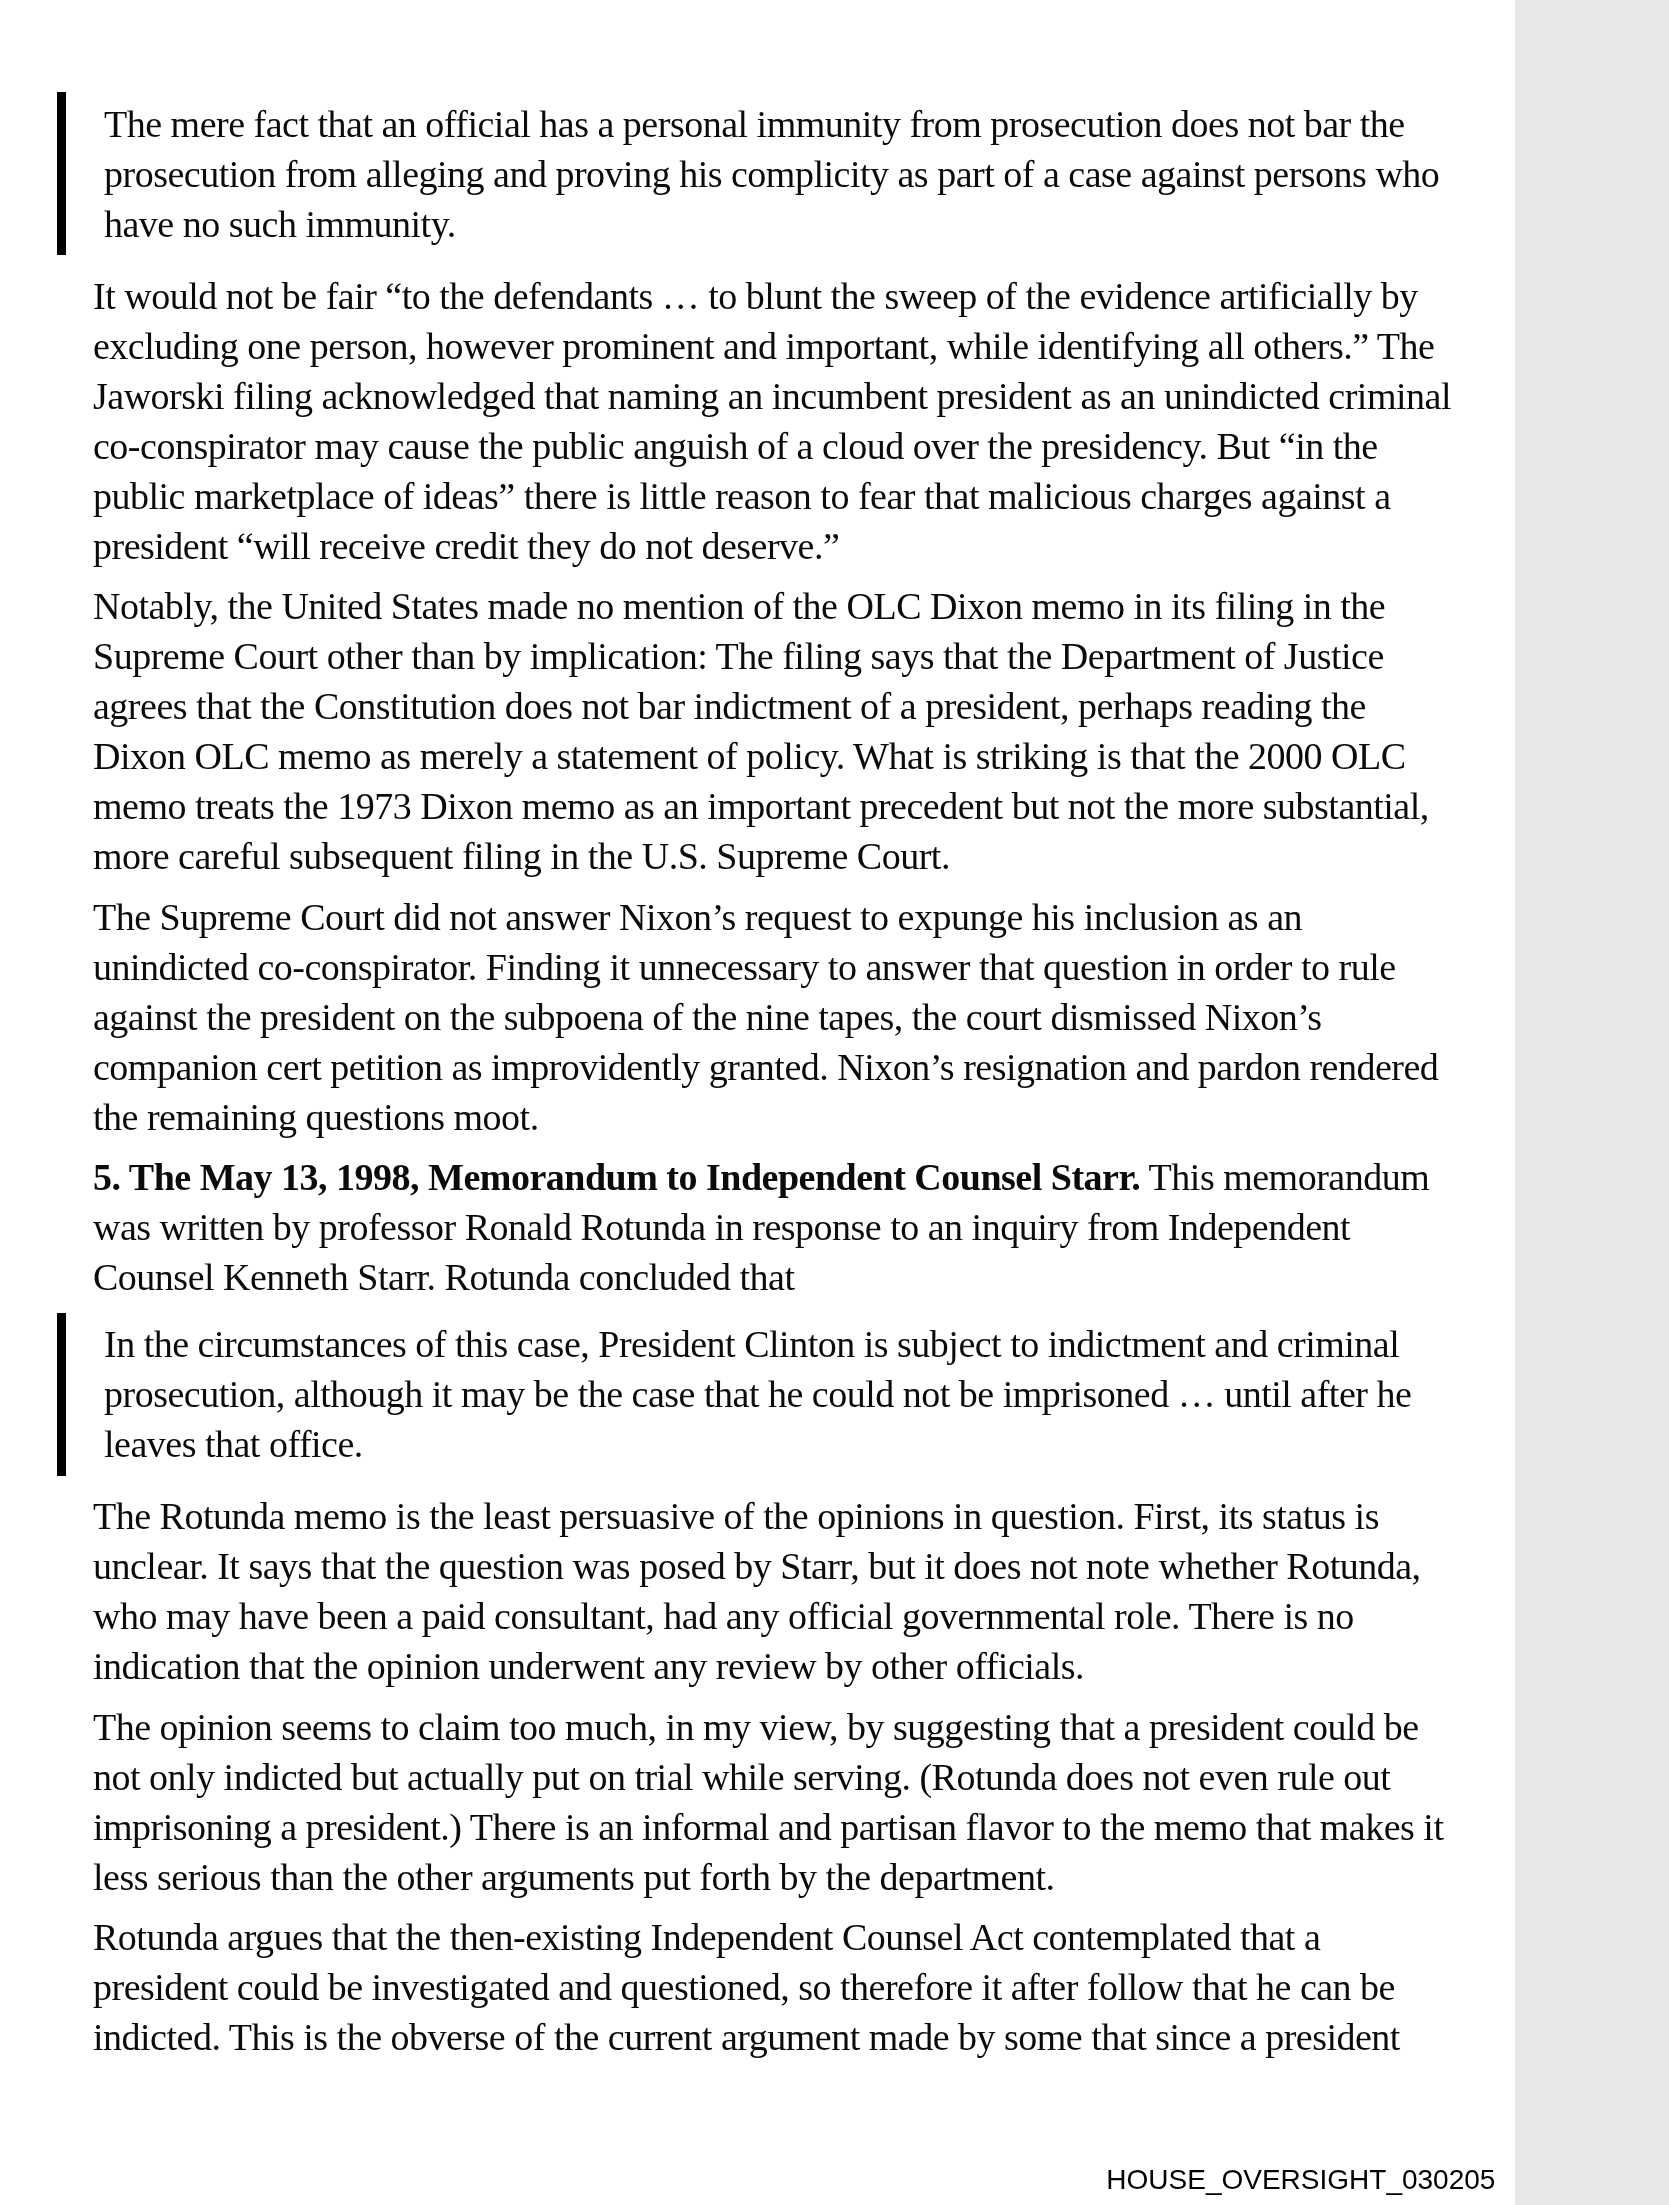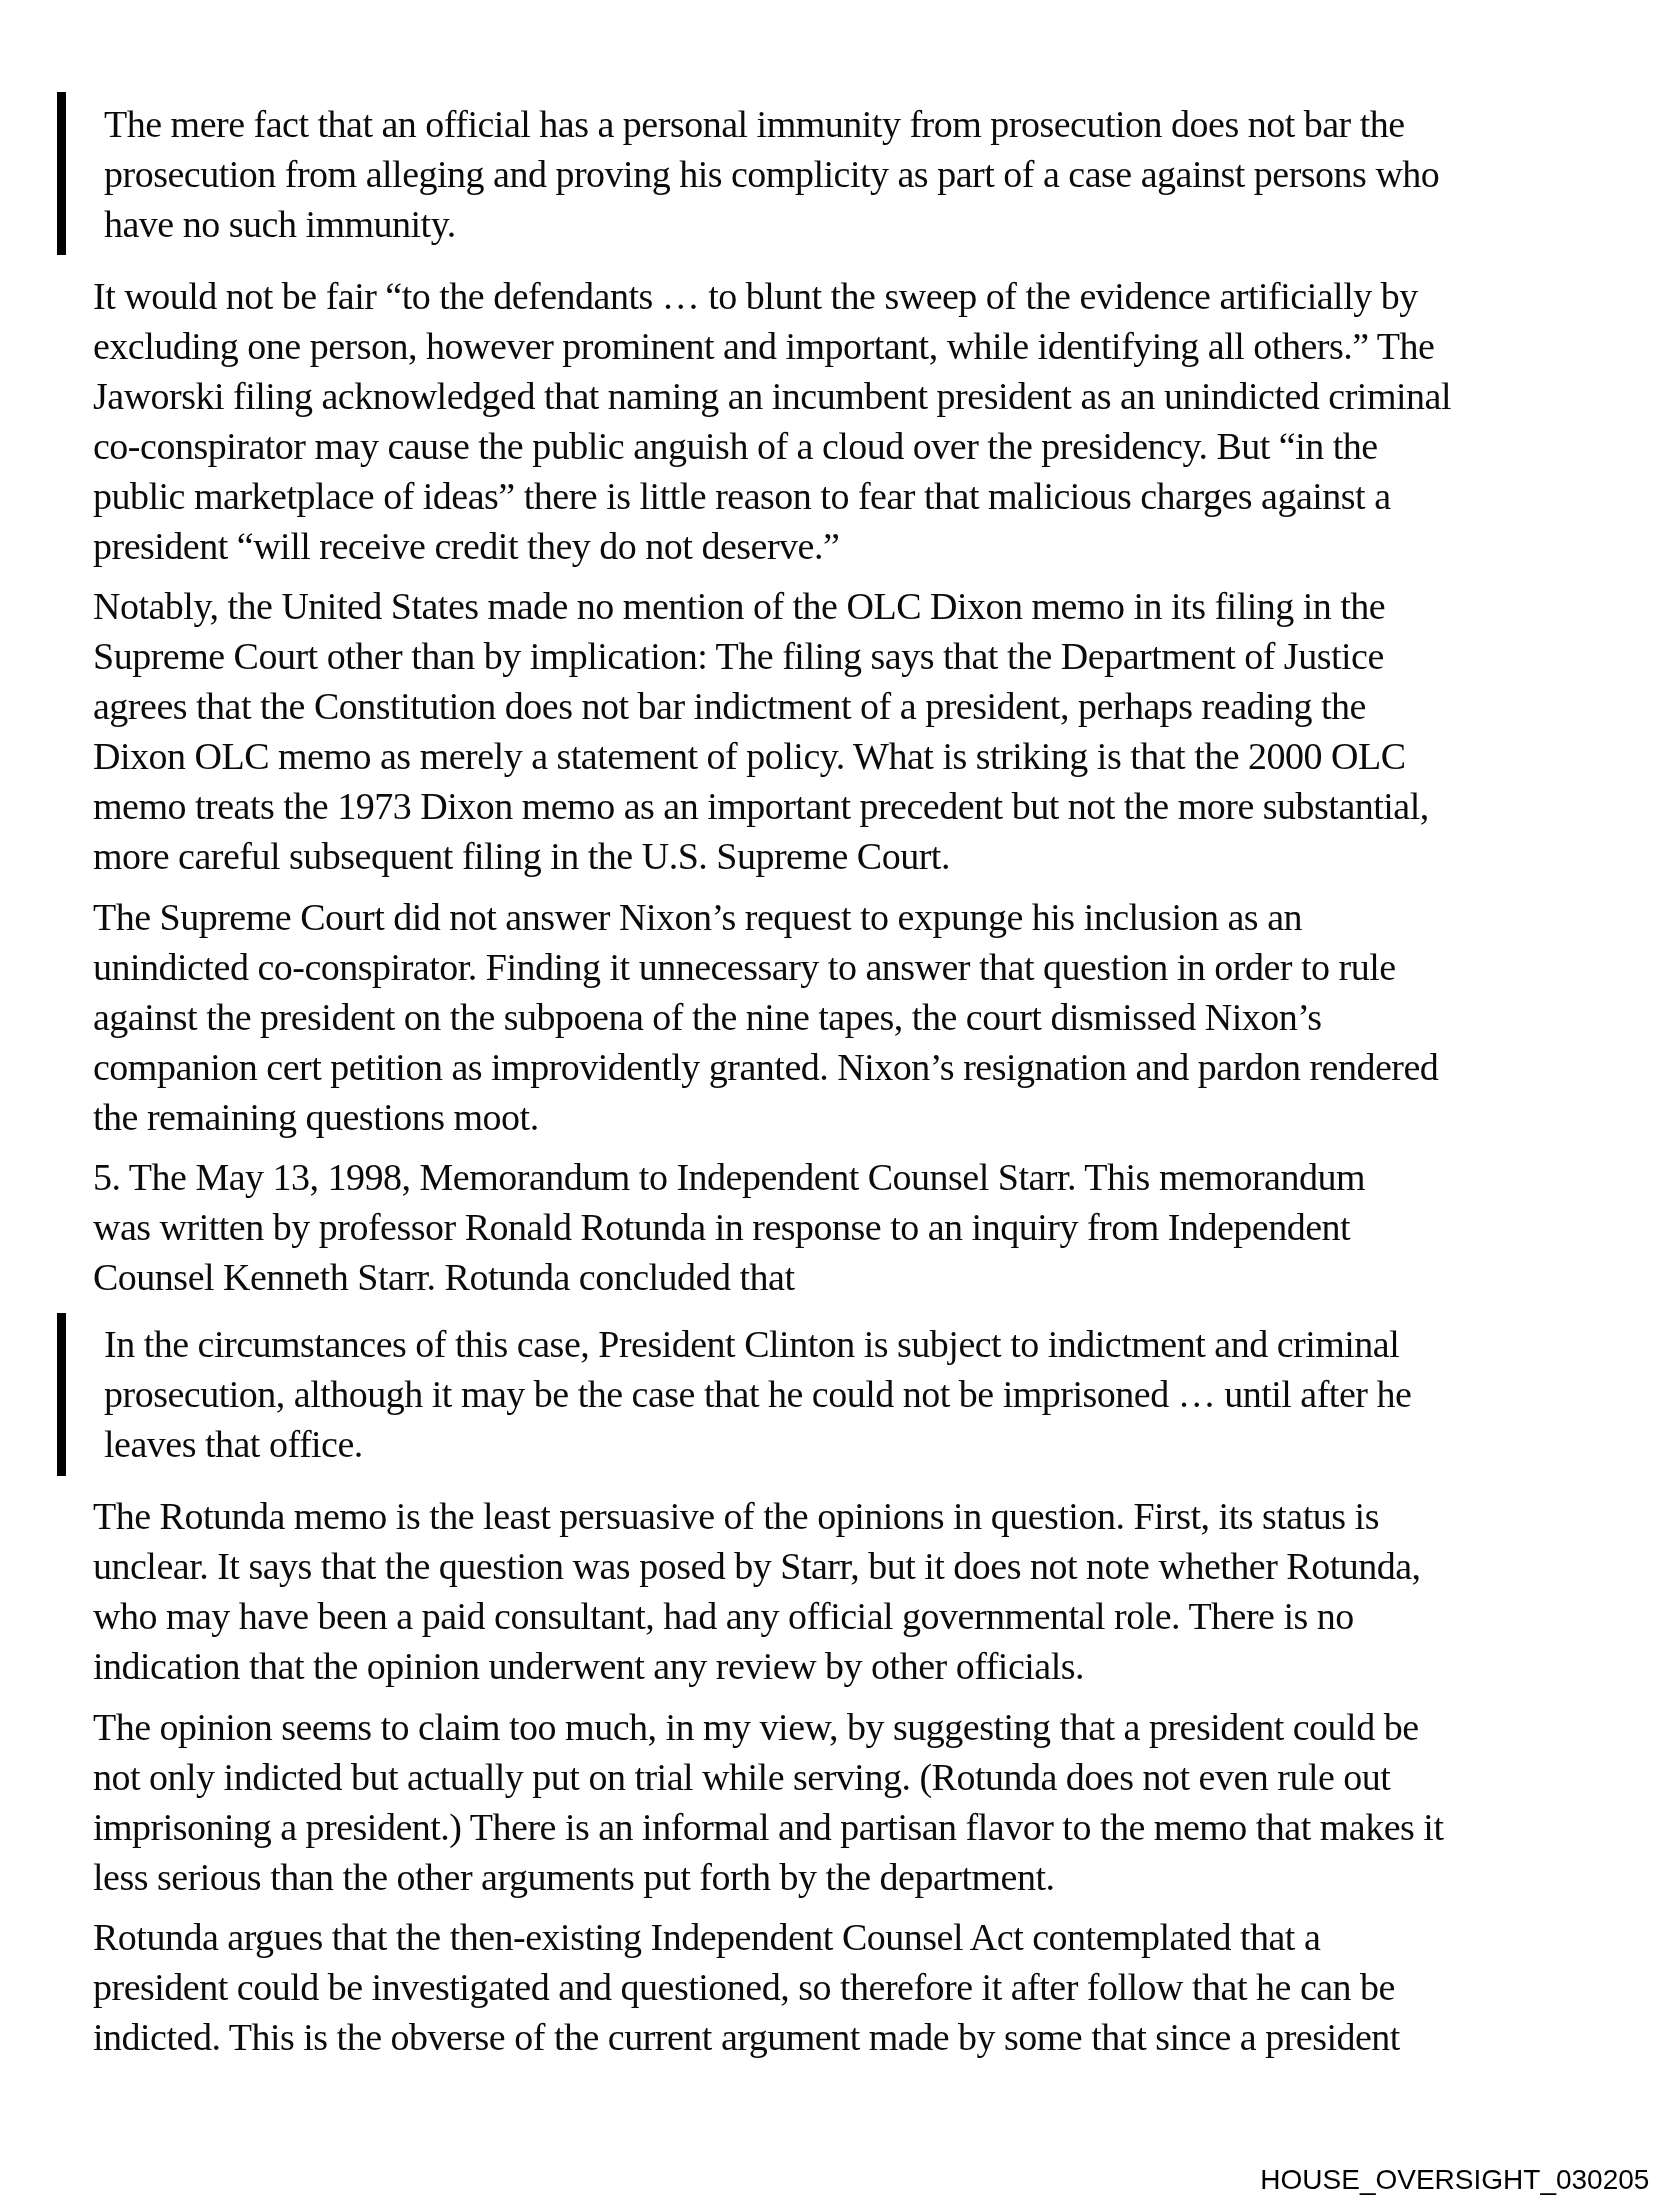--- a/index.html
+++ b/index.html
@@ -2,21 +2,21 @@
 <html style="font-size:10.5px"><head>
 <meta charset="utf-8">
 <style>
   html, body {
     margin: 0;
     padding: 0;
     background: #e8e8e8;
   }
   .page {
     position: relative;
-    width: 1669px;
+    width: 1515px;
     height: 2205px;
     background: #ffffff;
     overflow: hidden;
     font-family: "Liberation Serif", "DejaVu Serif", serif;
     color: #0b0b0b;
     box-sizing: border-box;
     padding-top: 92px;
   }
   .body-text {
     font-size: 38px;
@@ -28,21 +28,21 @@
     margin: 0 0 10.5px 93px;
     width: 1558px;
   }
   blockquote.pull {
     margin: 0 0 15.7px 57px;
     border-left: 9.8px solid #000000;
     padding: 6.5px 0 6.5px 38px;
     width: 1545px;
   }
   .bold-lead {
-    font-weight: normal;
+    font-weight: bold;
   }
   .bates {
     position: absolute;
     right: 19.6px;
     bottom: 9.2px;
     font-family: "Liberation Sans", "DejaVu Sans", sans-serif;
     font-size: 28px;
     letter-spacing: 0px;
     color: #000000;
     white-space: pre;

